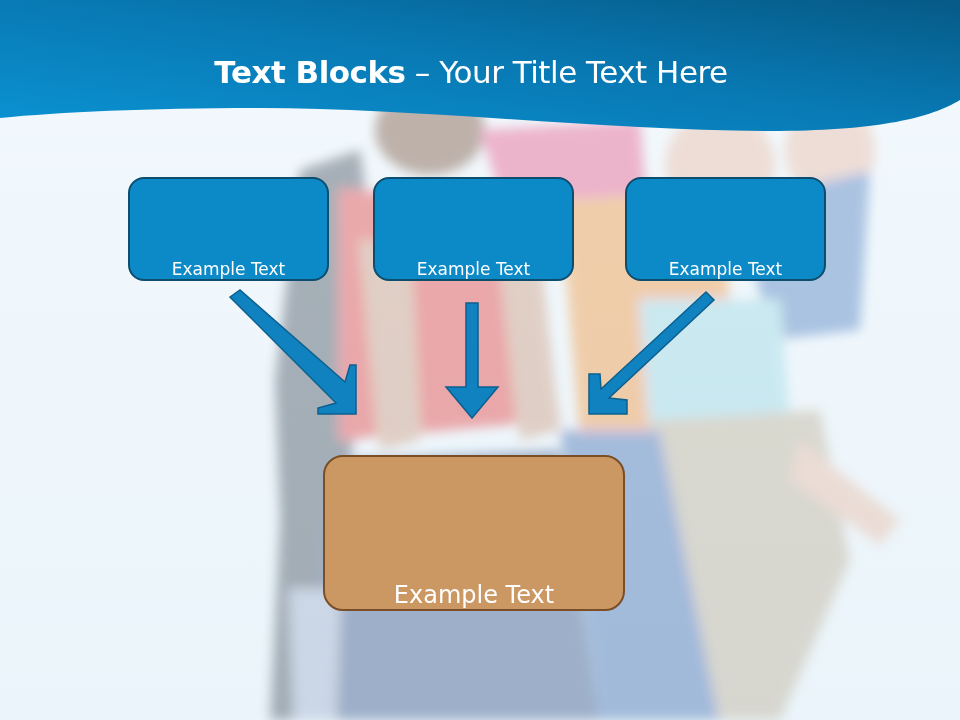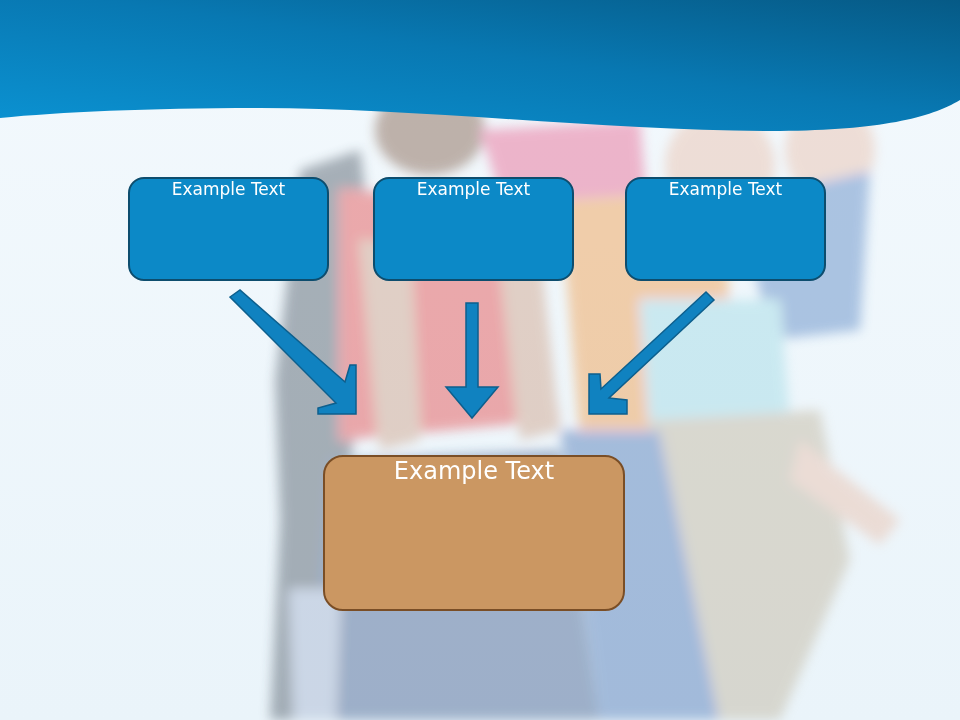--- a/index.html
+++ b/index.html
@@ -2,21 +2,21 @@
 <html><head>
   <meta charset="utf-8">
   <style>
     html, body { margin: 0; padding: 0; }
     body { width: 960px; height: 720px; position: relative; overflow: hidden; background: #eef6fb; font-family: "DejaVu Sans", sans-serif; }
     .slide { position: absolute; left: 0; top: 0; width: 960px; height: 720px; overflow: hidden; background: linear-gradient(180deg, #f3f9fd 0%, #eaf4fa 100%); }
     .photo { position: absolute; left: 0; top: 0; width: 960px; height: 720px; }
     .header { position: absolute; left: 0; top: 0; width: 960px; height: 140px; }
     .title { position: absolute; left: 0; top: 54px; width: 942px; text-align: center; color: #ffffff; font-size: 31px; white-space: nowrap; letter-spacing: -0.5px; }
     .title .bold { font-weight: bold; }
-    .box { position: absolute; box-sizing: border-box; border-radius: 16px; display: flex; align-items: flex-start; justify-content: center; color: #ffffff; text-align: center; }
+    .box { position: absolute; box-sizing: border-box; border-radius: 16px; display: flex; align-items: flex-end; justify-content: center; color: #ffffff; text-align: center; }
     .box.blue { background: #0c89c7; border: 2.5px solid #0d4d6e; font-size: 17px; width: 201px; height: 104px; }
     .box.brown { background: #cb9762; border: 2.5px solid #7a4e26; font-size: 24px; width: 302px; height: 156px; border-radius: 20px; }
     .arrows { position: absolute; left: 0; top: 0; width: 960px; height: 720px; pointer-events: none; }
   </style>
 </head>
 <body>
 
 <div class="slide">
 
   <svg class="photo" viewBox="0 0 960 720" xmlns="http://www.w3.org/2000/svg">
@@ -64,20 +64,23 @@
     <defs>
       <linearGradient id="hdr" x1="0" y1="1" x2="1" y2="0">
         <stop offset="0" stop-color="#0b93d3"></stop>
         <stop offset="0.55" stop-color="#0878b2"></stop>
         <stop offset="1" stop-color="#065a86"></stop>
       </linearGradient>
     </defs>
     <path d="M0 0 H960 V100 C930 118 880 130 780 131 C620 132 420 108 260 108 C150 108 60 112 0 118 Z" fill="url(#hdr)"></path>
   </svg>
 
+  <div class="title">
+    <span class="bold">Text Blocks</span><span> – </span><span>Your Title Text Here</span>
+  </div>
 
   <div class="box blue" style="left:128px; top:177px;">
     <span>Example Text</span>
   </div>
   <div class="box blue" style="left:373px; top:177px;">
     <span>Example Text</span>
   </div>
   <div class="box blue" style="left:625px; top:177px;">
     <span>Example Text</span>
   </div>

